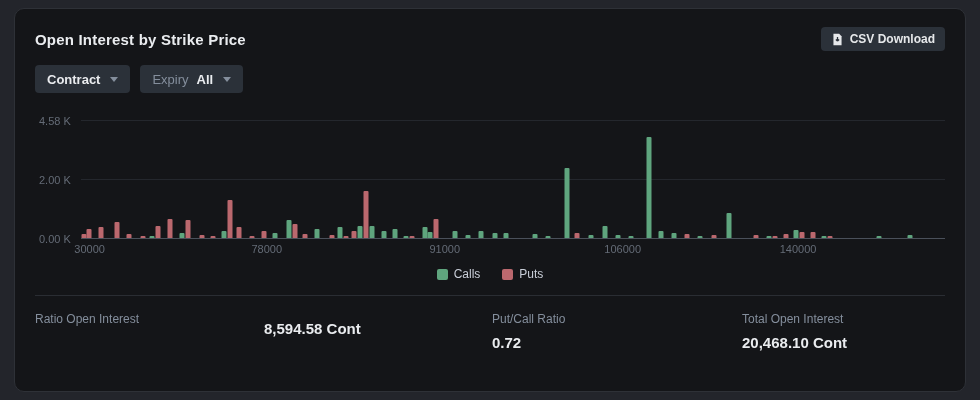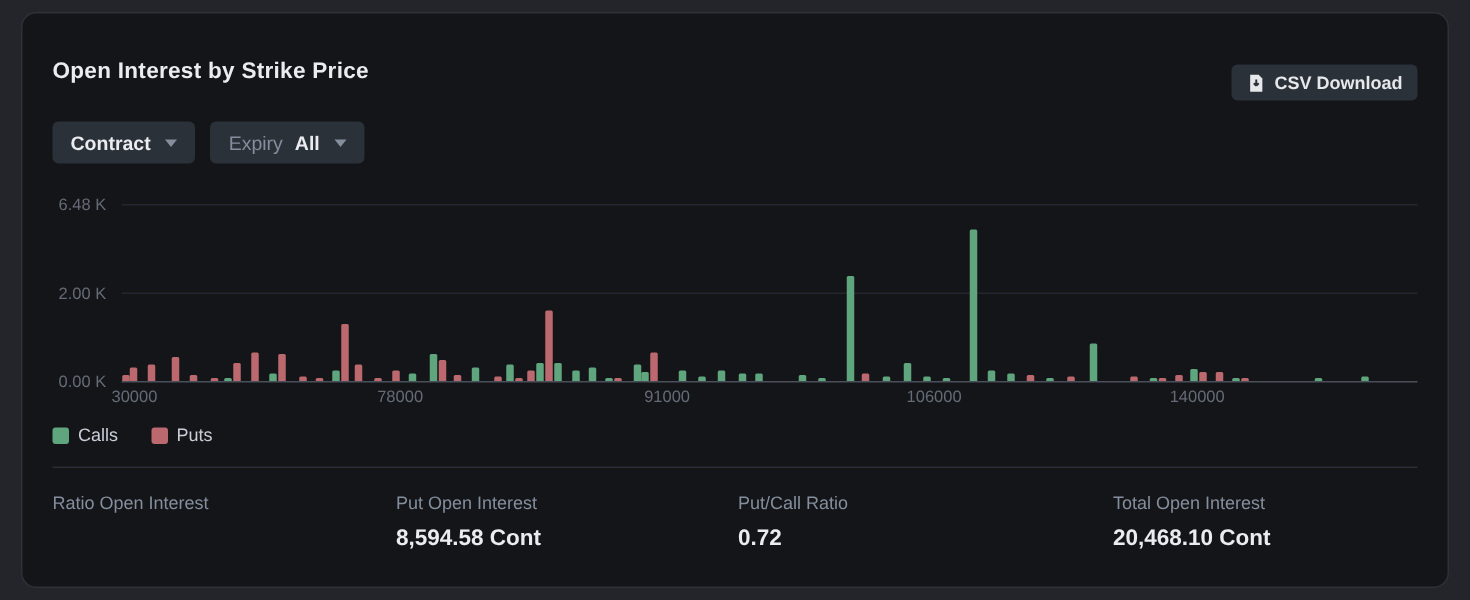--- a/index.html
+++ b/index.html
@@ -6,21 +6,21 @@
   html,body { width:980px; height:400px; background:#23252b; font-family:"Liberation Sans", sans-serif; overflow:hidden; }
   .card {
     position:absolute; left:14px; top:8px; width:952px; height:384px;
     background:#141518; border:1px solid #2e3137; border-radius:10px;
     padding:18px 20px 0 20px;
   }
   .header-row { display:flex; justify-content:space-between; align-items:center; }
   .title { font-size:15px; font-weight:700; color:#eaecef; letter-spacing:.2px;text-align:right; }
   .csv-btn {
     display:flex; align-items:center; gap:6px; background:#2b3139; color:#e6e8ea;
-    font-size:12px; font-weight:600; padding:5px 10px; border-radius:4px; cursor:pointer;margin-top:16px;
+    font-size:12px; font-weight:600; padding:5px 10px; border-radius:4px; cursor:pointer;
   }
   .csv-btn svg { display:block; }
   .filters { display:flex; gap:10px; margin-top:14px; }
   .drop-btn {
     display:flex; align-items:center; gap:8px; background:#2b3139; border-radius:4px;
     padding:6px 12px; font-size:13px; cursor:pointer; height:28px;
   }
   .drop-btn .lbl { color:#eaecef; font-weight:600; }
   .drop-btn .muted { color:#848e9c; font-weight:400; }
   .drop-btn .val { color:#eaecef; font-weight:700; }
@@ -30,21 +30,21 @@
   .chart-wrap { display:flex; margin-top:16px; }
   .y-axis { position:relative; width:46px; height:130px; flex:none; }
   .y-label { position:absolute; left:4px; transform:translateY(50%); font-size:11px; color:#646b76; }
   .plot { position:relative; flex:1; height:130px; }
   .gridline { position:absolute; left:0; right:0; height:1px; background:#24272d; }
   .baseline { position:absolute; left:0; right:0; bottom:0; height:1px; background:#4a505a; }
   .bar-group { position:absolute; bottom:1px; display:flex; align-items:flex-end; gap:1px; transform:translateX(-50%); }
   .bar { width:5px; border-radius:1px 1px 0 0; }
   .x-axis { position:relative; height:20px; margin-left:46px; }
   .x-label { position:absolute; top:4px; transform:translateX(-50%); font-size:11px; color:#646b76; white-space:nowrap; }
-  .legend { display:flex; gap:22px; margin-top:8px; }
+  .legend { display:flex; justify-content:center; gap:22px; margin-top:8px; }
   .legend-item { display:flex; align-items:center; gap:6px; cursor:pointer; }
   .legend-swatch { width:11px; height:11px; border-radius:2px; }
   .legend-label { font-size:12px; color:#c9ced8; }
   .divider { height:1px; background:#2a2d33; margin-top:14px; }
   .stats { display:grid; grid-template-columns: 229px 228px 250px auto; margin-top:16px; }
   .stat-label { font-size:12px; color:#848e9c; }
   .stat-value { font-size:15px; font-weight:700; color:#eaecef; margin-top:8px; }
 </style>
 </head>
 <body>
@@ -73,21 +73,21 @@
       <span class="muted">Expiry</span>
       <span class="val">All</span>
       <span class="chev"></span>
     </div>
   </div>
 
   <div class="chart-wrap">
     <div class="y-axis">
         <div class="y-label" style="bottom: 0%;">0.00 K</div>
         <div class="y-label" style="bottom: 45.4545%;">2.00 K</div>
-        <div class="y-label" style="bottom: 90.9091%;">6.48 K</div>
+        <div class="y-label" style="bottom: 90.9091%;">4.58 K</div>
       </div>
     <div class="plot">
         <div class="baseline"></div>
         <div class="gridline" style="bottom: 45.4545%;"></div>
         <div class="gridline" style="bottom: 90.9091%;"></div>
         <div class="bar-group" style="left: 0.4%;">
           <div class="bar" style="background: rgb(187, 104, 110); height: 4.43182px;"></div>
         </div>
         <div class="bar-group" style="left: 0.9%;">
           <div class="bar" style="background: rgb(187, 104, 110); height: 8.86364px;"></div>
@@ -289,21 +289,20 @@
       </div>
     </div>
 
   <div class="divider"></div>
 
   <div class="stats">
       <div>
         <div class="stat-label">Ratio Open Interest</div>
       </div>
       <div>
-        <div class="stat-label">Put Open Interest</div>
         <div class="stat-value">8,594.58 Cont</div>
       </div>
       <div>
         <div class="stat-label">Put/Call Ratio</div>
         <div class="stat-value">0.72</div>
       </div>
       <div>
         <div class="stat-label">Total Open Interest</div>
         <div class="stat-value">20,468.10 Cont</div>
       </div>

